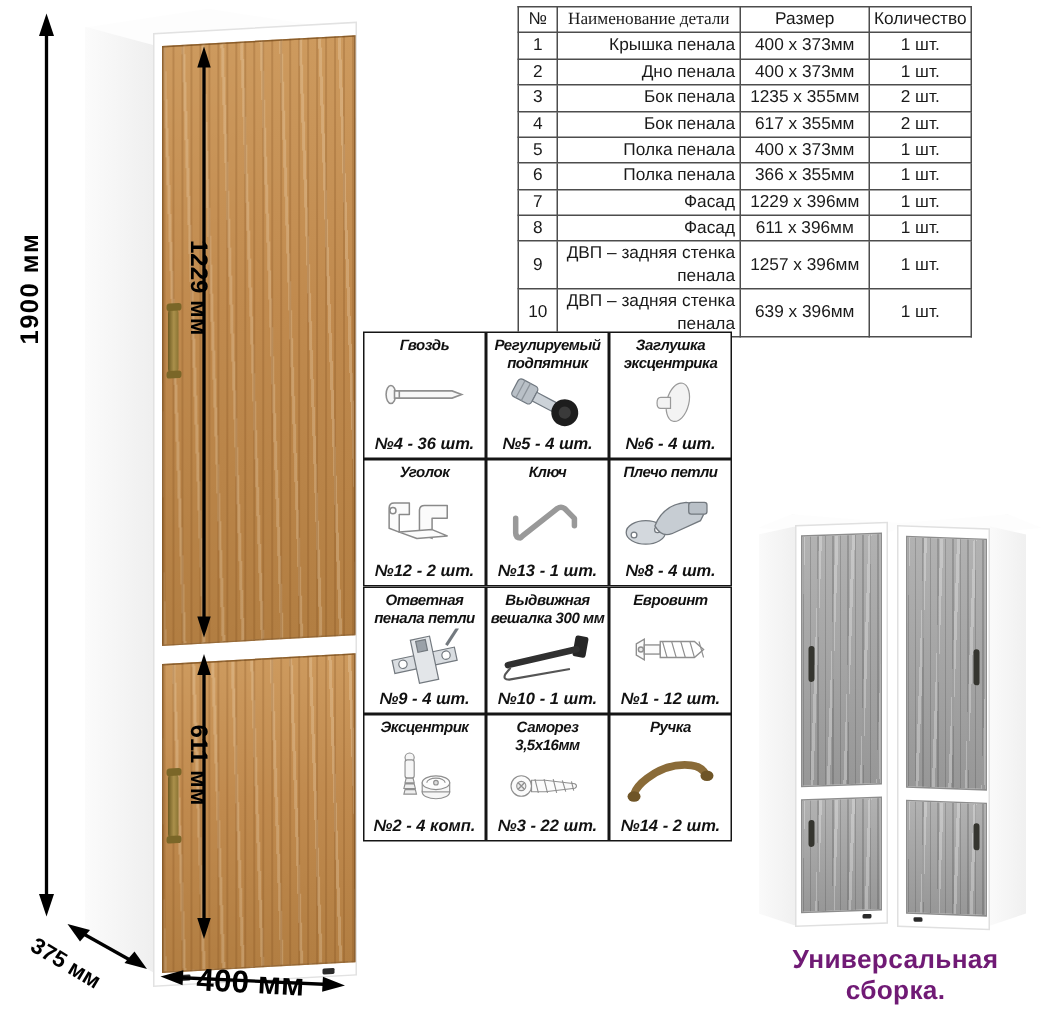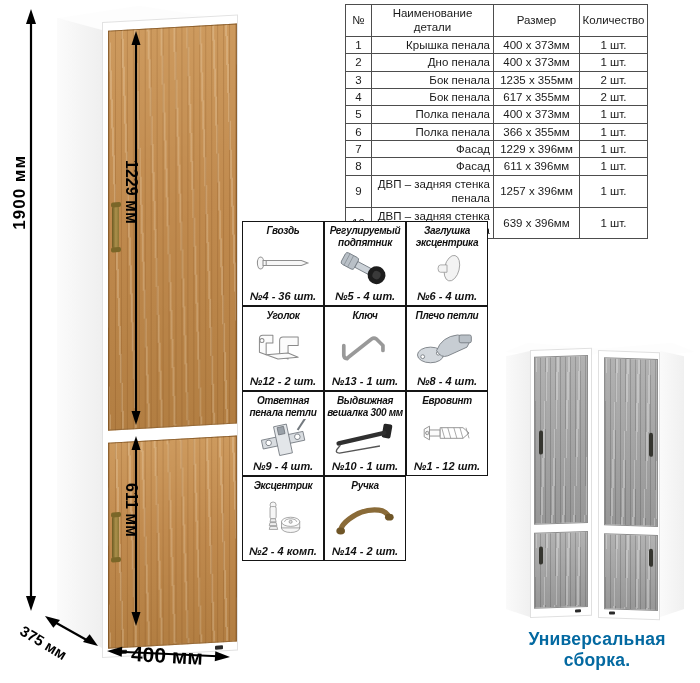--- a/index.html
+++ b/index.html
@@ -55,42 +55,42 @@
   #dim-depth{left:26px;top:622px;font-size:15px;transform:rotate(31deg);transform-origin:0 0;}
   #dim-width{left:131px;top:644px;font-size:21px;transform:rotate(3deg);}
 
   
   #parts-table{position:absolute;left:345px;top:4px;border-collapse:collapse;
     font-size:11.5px;line-height:1.25;background:#fff;}
   #parts-table th,#parts-table td{border:1px solid #4d4d4d;padding:1px 3px;text-align:center;
     font-weight:normal;color:#1a1a1a;}
   #parts-table th{padding:1px 2px;}
   #parts-table td.c1{text-align:right;}
-  #parts-table th:nth-child(1){width:26px;} #parts-table th:nth-child(2){width:122px;}
+  #parts-table th:nth-child(1){width:26px;} #parts-table th:nth-child(2){width:122px;font-family:Liberation Serif, serif;}
   #parts-table th:nth-child(3){width:86px;} #parts-table th:nth-child(4){width:68px;}
 
   
   #hw-grid{position:absolute;left:242px;top:221px;display:grid;
     grid-template-columns:repeat(3,82px);grid-auto-rows:85px;font-style:italic;}
   .hw-cell{border:1.5px solid #151515;background:#fff;display:flex;flex-direction:column;
     align-items:center;overflow:hidden;}
   .hw-title{font-weight:bold;font-size:10px;letter-spacing:-0.3px;text-align:center;
     line-height:1.18;padding:3px 1px 0;}
   .hw-icon{flex:1;display:flex;align-items:center;justify-content:center;overflow:hidden;}
   .hw-icon svg{display:block;}
   .hw-count{font-weight:bold;font-size:11px;padding-bottom:3px;}
 
   
   .gc-top{background:#fdfdfd;filter:drop-shadow(0 0 1px #cccccc);}
   .gc-side{background:linear-gradient(90deg,#fafafa,#f0f0f0);filter:drop-shadow(0 0 1px #c9c9c9);}
   .gc-front{background:#fff;border:1px solid #e0e0e0;}
   .gc-door{position:absolute;left:3px;width:54px;}
   .gc-handle{position:absolute;width:4px;height:24px;background:#35352f;border-radius:2px;}
   #variant-caption{position:absolute;left:494px;top:629px;width:206px;text-align:center;
-    font-size:17.5px;font-weight:bold;color:#0369a1;letter-spacing:0.2px;}
+    font-size:17.5px;font-weight:bold;color:#701a75;letter-spacing:0.2px;}
 </style>
 </head>
 <body>
 
 <div class="abs" id="cab-topface"></div>
 <div class="abs" id="cab-leftpanel"></div>
 <div class="abs" id="cab-front">
   <div class="wood" id="door-top"></div>
   <div class="wood" id="door-bottom"></div>
   <div class="door-handle" style="left:9px;top:183px;"></div>
@@ -334,20 +334,35 @@
       <path d="M22 26 h6 l1 4 h-8 z M21 31 h8 l1 4 h-10 z M21 36 h9 l1 4 h-11 z" fill="#eee"></path>
       <ellipse cx="48" cy="38" rx="12" ry="6"></ellipse>
       <rect x="36" y="30" width="24" height="8"></rect>
       <ellipse cx="48" cy="30" rx="12" ry="6" fill="#fdfdfd"></ellipse>
       <path d="M40 30 a8 4 0 0 1 16 0" fill="none"></path>
       <circle cx="48" cy="30" r="2" fill="#ddd"></circle>
     </g>
   </svg>
       </div>
       <div class="hw-count">№2 - 4 комп.</div>
+    </div>
+    <div class="hw-cell">
+      <div class="hw-title">Саморез 3,5х16мм</div>
+      <div class="hw-icon">
+        <svg viewBox="0 0 76 50" width="62" height="38">
+    <g stroke="#8f8f8f" fill="#fbfbfb">
+      <circle cx="15" cy="25" r="9"></circle>
+      <circle cx="15" cy="25" r="4" fill="#eee"></circle>
+      <path d="M12 22 l6 6 m0 -6 l-6 6" stroke-width="1.2" fill="none"></path>
+      <path d="M24 20 h12 l26 3 q3 2 0 4 l-26 3 h-12 z"></path>
+      <path d="M27 19 l3 12 m5 -12 l3 12 m5 -12 l3 12 m5 -11 l3 10 m5 -9 l2 8" stroke-width="1" fill="none"></path>
+    </g>
+  </svg>
+      </div>
+      <div class="hw-count">№3 - 22 шт.</div>
     </div>
     <div class="hw-cell">
       <div class="hw-title">Ручка</div>
       <div class="hw-icon">
         <svg viewBox="0 0 76 50" width="66" height="44">
     <path d="M10 38 q2 -6 10 -12 q16 -12 34 -10 q8 1 11 7" fill="none" stroke="#8a6b38" stroke-width="6" stroke-linecap="round"></path>
     <ellipse cx="10" cy="40" rx="5" ry="4" fill="#6f5527"></ellipse>
     <ellipse cx="66" cy="24" rx="5" ry="4" fill="#6f5527"></ellipse>
   </svg>
       </div>

